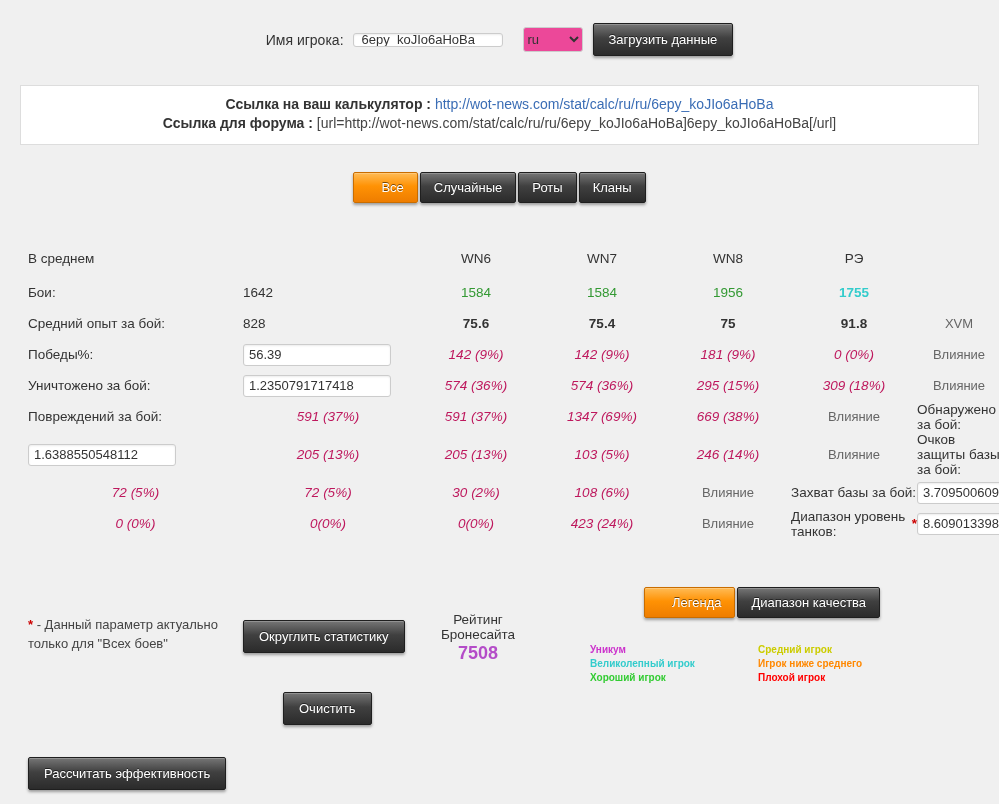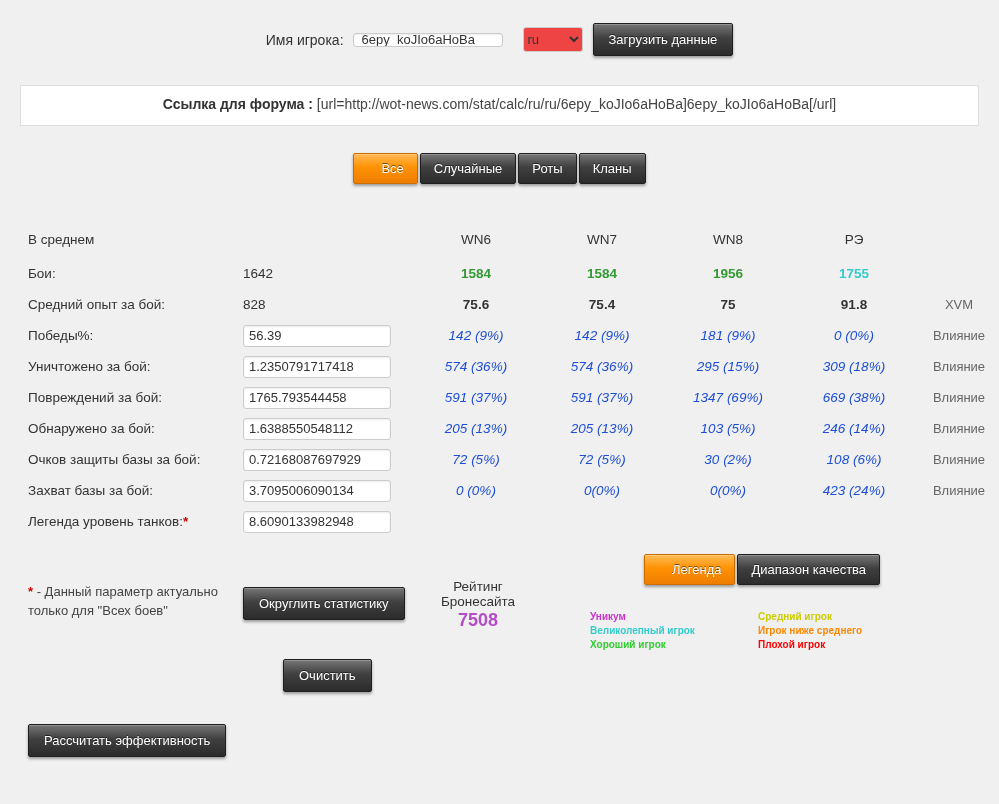--- a/index.html
+++ b/index.html
@@ -41,21 +41,21 @@
   .top-form label { font-size: 14px; margin-right: 9px; }
   .player-input {
     width: 150px; height: 14px; padding: 2px 8px;
     border: 1px solid #ccc; border-radius: 3px;
     font-family: inherit; font-size: 13px; color: #333;
     box-shadow: inset 0 1px 2px rgba(0,0,0,.08);
   }
   .server-select {
     width: 60px; height: 25px; margin-left: 20px;
     border: 1px solid #ccc; border-radius: 3px;
-    font-family: inherit; font-size: 13px; background: #ef4444; color: #333;
+    font-family: inherit; font-size: 13px; background: #ec4899; color: #333;
   }
   .top-form .btn { margin-left: 10px; }
 
   
   .links-box {
     margin: 27px 20px 0 20px;
     background: #fff;
     border: 1px solid #ddd;
     padding: 9px 0 11px 0;
     text-align: center;
@@ -77,24 +77,24 @@
     margin-top: 36px;
     padding-left: 28px;
     display: grid;
     grid-template-columns: 215px 170px 126px 126px 126px 126px 84px;
   }
   .stats > div { display: flex; align-items: center; min-height: 31px; }
   .t-head { min-height: 38px !important; font-weight: normal; font-size: 15px; color: #333; }
   .cl { font-size: 13.5px; color: #333; }
   .cv { font-size: 13.5px; color: #333; }
   .cn { justify-content: center; font-size: 13.5px; }
-  .g  { color: #339933; font-weight: bold; text-align: center; }
+  .g  { color: #339933; font-weight: normal; text-align: center; }
   .t  { color: #33cccc; font-weight: bold; }
   .b  { color: #333; font-weight: bold; }
-  .i  { font-style: italic; color: #1d4ed8; }
+  .i  { font-style: italic; color: #be185d; }
   .ce { justify-content: center; color: #666; font-size: 13px; }
   .stat-input {
     width: 148px; height: 22px; padding: 2px 5px;
     border: 1px solid #ccc; border-radius: 3px;
     font-family: inherit; font-size: 13px; color: #333;
     box-shadow: inset 0 1px 2px rgba(0,0,0,.08);
   }
   .red-star { color: #cc0000; font-weight: bold; }
 
   
@@ -126,20 +126,25 @@
   <label>Имя игрока:</label>
   <input class="player-input" value="6epy_koJIo6aHoBa" style="">
   <select class="server-select">
     <option>ru</option>
   </select>
   <span class="btn">Загрузить данные</span>
 </div>
 
 <div class="links-box">
   <div>
+    <b>Ссылка на ваш калькулятор</b>
+    <b>:</b>
+    <a href="#" class="calc-link">http://wot-news.com/stat/calc/ru/ru/6epy_koJIo6aHoBa</a>
+  </div>
+  <div>
     <b>Ссылка для форума</b>
     <b>:</b>
     <span class="forum-code">[url=http://wot-news.com/stat/calc/ru/ru/6epy_koJIo6aHoBa]6epy_koJIo6aHoBa[/url]</span>
   </div>
 </div>
 
 <div class="tabs-bar">
   <span class="tab active">Все</span>
   <span class="tab">Случайные</span>
   <span class="tab">Роты</span>
@@ -186,61 +191,55 @@
   <div>
       <input class="stat-input" value="1.2350791717418" style="">
     </div>
   <div class="cn i">574 (36%)</div>
   <div class="cn i">574 (36%)</div>
   <div class="cn i">295 (15%)</div>
   <div class="cn i">309 (18%)</div>
   <div class="ce">Влияние</div>
 
   <div class="cl">Повреждений за бой:</div>
-  <div>
-      <input class="stat-input" value="1765.793544458" style="">
-    </div>
   <div class="cn i">591 (37%)</div>
   <div class="cn i">591 (37%)</div>
   <div class="cn i">1347 (69%)</div>
   <div class="cn i">669 (38%)</div>
   <div class="ce">Влияние</div>
 
   <div class="cl">Обнаружено за бой:</div>
   <div>
       <input class="stat-input" value="1.6388550548112" style="">
     </div>
   <div class="cn i">205 (13%)</div>
   <div class="cn i">205 (13%)</div>
   <div class="cn i">103 (5%)</div>
   <div class="cn i">246 (14%)</div>
   <div class="ce">Влияние</div>
 
   <div class="cl">Очков защиты базы за бой:</div>
-  <div>
-      <input class="stat-input" value="0.72168087697929" style="">
-    </div>
   <div class="cn i">72 (5%)</div>
   <div class="cn i">72 (5%)</div>
   <div class="cn i">30 (2%)</div>
   <div class="cn i">108 (6%)</div>
   <div class="ce">Влияние</div>
 
   <div class="cl">Захват базы за бой:</div>
   <div>
       <input class="stat-input" value="3.7095006090134" style="">
     </div>
   <div class="cn i">0 (0%)</div>
   <div class="cn i">0(0%)</div>
   <div class="cn i">0(0%)</div>
   <div class="cn i">423 (24%)</div>
   <div class="ce">Влияние</div>
 
   <div class="cl">
-    <span>Легенда уровень танков:</span>
+    <span>Диапазон уровень танков:</span>
       <span class="red-star">*</span>
   </div>
   <div>
       <input class="stat-input" value="8.6090133982948" style="">
     </div>
   <div></div>
   <div></div>
   <div></div>
   <div></div>
   <div></div>

